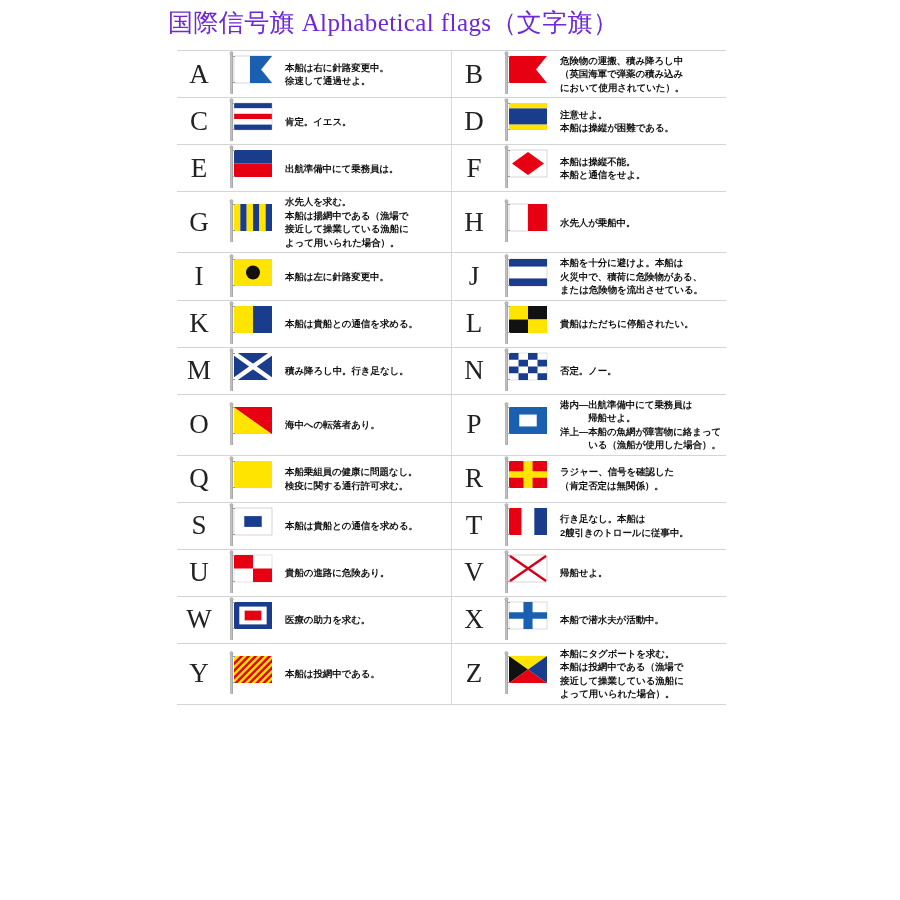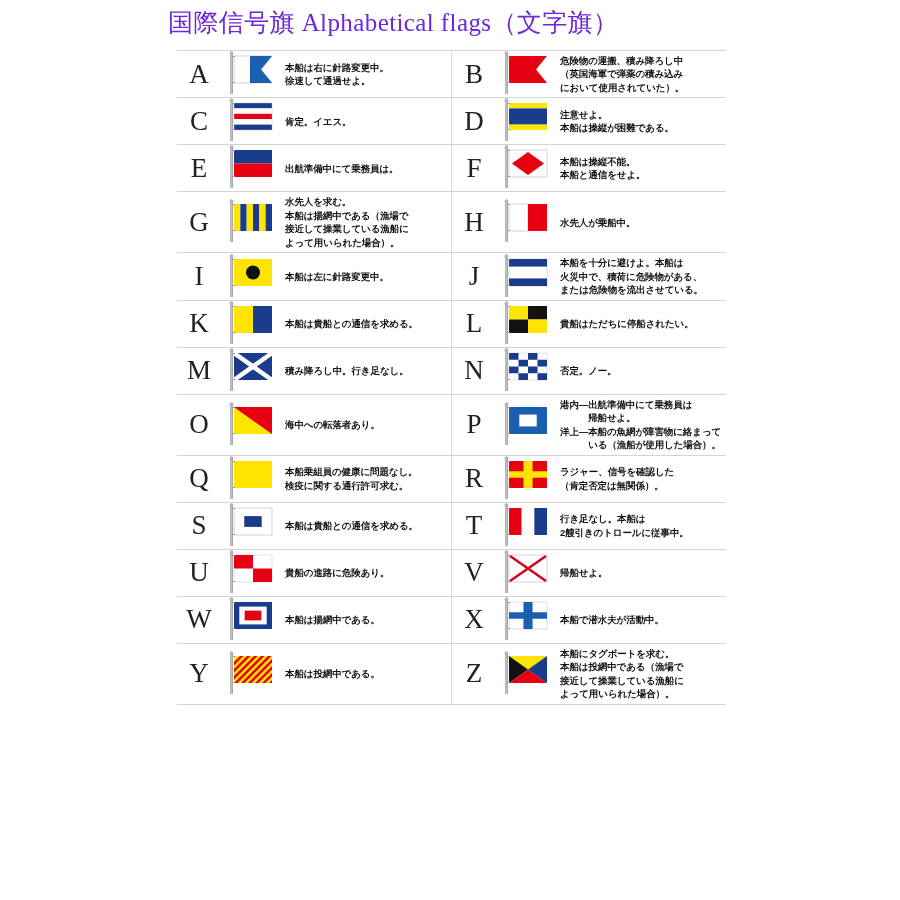--- a/index.html
+++ b/index.html
@@ -536,21 +536,21 @@
     <rect x="23.64" y="13.64" width="16.72" height="9.719999999999999" fill="#e60012"></rect>
     <rect x="9" y="2" width="3" height="41" fill="#a8a8a8"></rect>
     <rect x="9.6" y="2" width="1" height="41" fill="#cfcfcf"></rect>
     <circle cx="10.5" cy="2.2" r="1.6" fill="#bdbdbd" stroke="#9a9a9a" stroke-width="0.5"></circle>
     <rect x="12" y="5" width="2" height="1" fill="#9a9a9a"></rect>
     <rect x="12" y="31" width="2" height="1" fill="#9a9a9a"></rect>
   </svg>
             </div>
           </td>
           <td class="c-desc">
-            <div class="desc">本船は揚網中である。</div>
+            <div class="desc">医療の助力を求む。</div>
           </td>
           <td class="c-gap"></td>
           <td class="c-letter"><span class="letter">X</span></td>
           <td class="c-flag">
             <div class="flag-wrap">
               <svg width="56" height="46" viewBox="0 0 56 46" xmlns="http://www.w3.org/2000/svg">
     <rect x="13" y="5" width="38" height="27" fill="#ffffff" stroke="#b9b9b9" stroke-width="0.5"></rect>
     <rect x="13" y="15.26" width="38" height="6.4799999999999995" fill="#1b5fb0"></rect>
     <rect x="27.439999999999998" y="5" width="9.12" height="27" fill="#1b5fb0"></rect>
     <rect x="9" y="2" width="3" height="41" fill="#a8a8a8"></rect>

